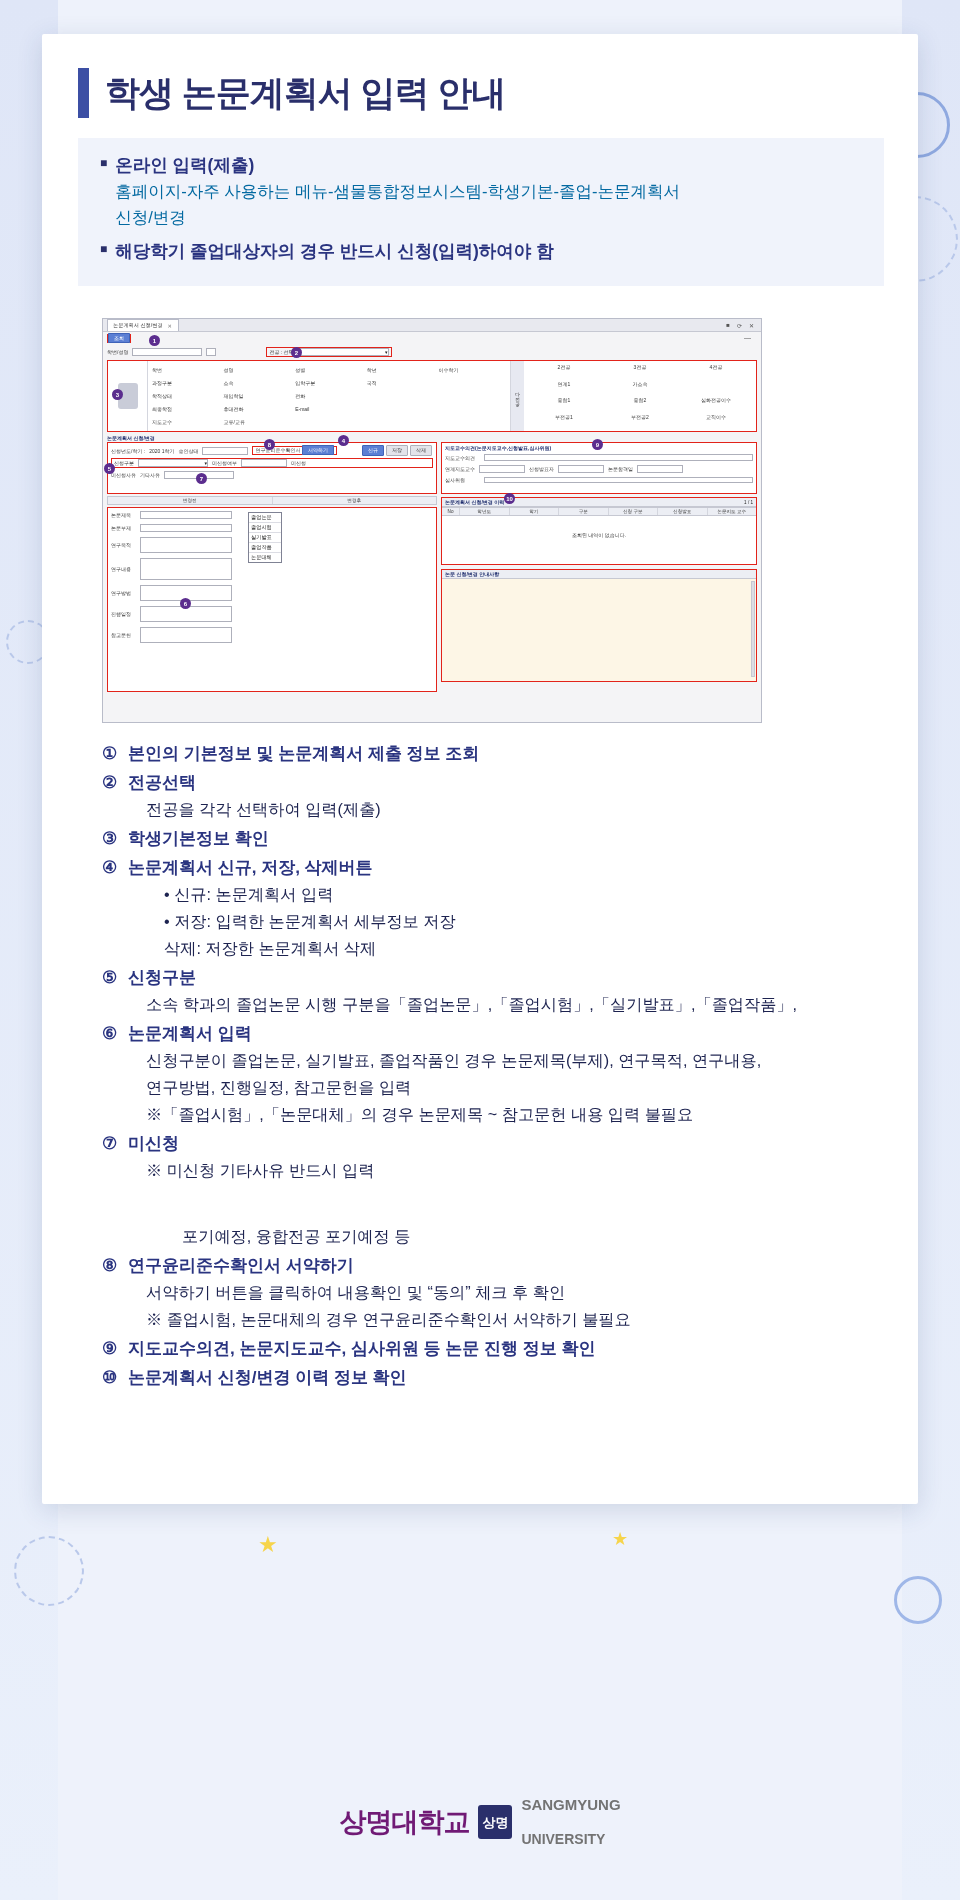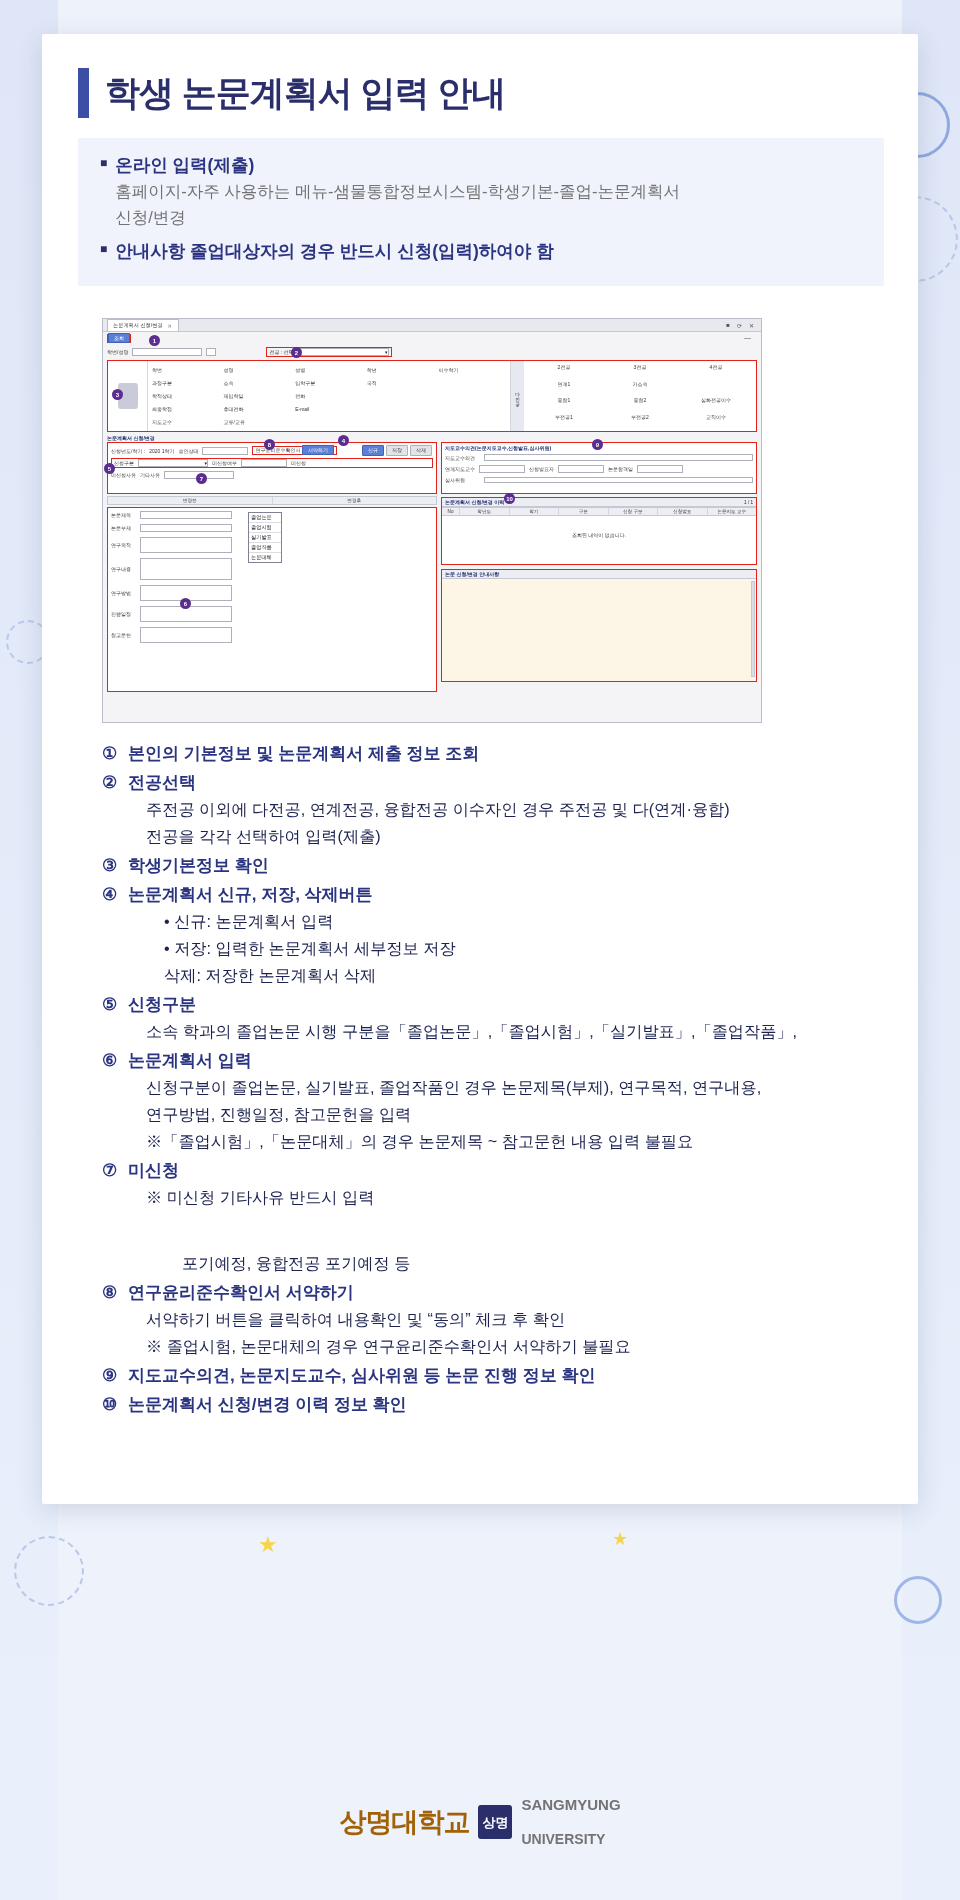--- a/index.html
+++ b/index.html
@@ -43,21 +43,21 @@
 
   
   .intro {
     position:absolute; left:36px; top:104px; width:806px;
     background:#f0f3fb; border-left:4px solid #f0f3fb;
     padding:14px 16px 16px 18px;
   }
   .intro-item { display:flex; margin-bottom:6px; }
   .intro-bullet { color:#2a2f6b; font-size:12px; line-height:22px; margin-right:8px; }
   .intro-head { font-size:17.5px; font-weight:bold; color:#2a3480; line-height:26px; }
-  .intro-sub { font-size:16.5px; color:#737373; line-height:26px; padding-left:18px; }
+  .intro-sub { font-size:16.5px; color:#0369a1; line-height:26px; padding-left:18px; }
 
   
   .shot {
     position:absolute; left:60px; top:284px; width:660px; height:405px;
     background:#f4f4f6; border:1px solid #b9bcc9;
     font-size:5.2px; color:#222; overflow:hidden;
   }
   .shot .tabbar { height:13px; background:#e8e9ef; border-bottom:1px solid #c6c8d2; display:flex; align-items:center; }
   .shot .tab {
     background:#fff; border:1px solid #b9bcc9; border-bottom:none;
@@ -94,21 +94,21 @@
   .li-head { display:flex; align-items:flex-start; }
   .num { width:26px; flex:0 0 26px; font-size:17px; color:#2a3480; font-weight:bold; line-height:27px; }
   .li-title { font-size:17px; font-weight:bold; color:#2a3480; line-height:27px; }
   .li-body { font-size:16.2px; color:#1d2350; line-height:27px; padding-left:26px; }
   .li-body.indent { padding-left:44px; }
   .li-body.indent2 { padding-left:62px; }
   .li-body.indent3 { padding-left:80px;margin-top:39px; }
 
   
   .footer { position:absolute; left:0; bottom:52px; width:100%; display:flex; justify-content:center; align-items:center; z-index:4; }
-  .logo-ko { font-size:27px; font-weight:bold; color:#a16207; letter-spacing:-1px; }
+  .logo-ko { font-size:27px; font-weight:bold; color:#701a75; letter-spacing:-1px; }
   .logo-mark {
     width:34px; height:34px; background:#2a2f6b; color:#fff; border-radius:3px;
     display:flex; align-items:center; justify-content:center; font-size:13px; font-weight:bold;
     margin:0 9px; line-height:1;
   }
   .logo-en { color:#737373; font-size:15px; font-weight:bold; line-height:17px; }
   .logo-en small { display:block; font-size:14px; font-weight:bold;margin-top:18px; }
 </style>
 </head>
 <body>
@@ -137,21 +137,21 @@
   <div class="intro">
     <div class="intro-item">
       <span class="intro-bullet">■</span>
       <div>
         <div class="intro-head">온라인 입력(제출)</div>
         <div class="intro-sub" style="padding-left:0">홈페이지-자주 사용하는 메뉴-샘물통합정보시스템-학생기본-졸업-논문계획서<br>신청/변경</div>
       </div>
     </div>
     <div class="intro-item" style="margin-top:8px;">
       <span class="intro-bullet">■</span>
-      <div class="intro-head">안내사항 졸업대상자의 경우 반드시 신청(입력)하여야 함</div>
+      <div class="intro-head">해당학기 졸업대상자의 경우 반드시 신청(입력)하여야 함</div>
     </div>
   </div>
 
   <div class="shot">
 
     <div class="tabbar">
       <div class="tab">
         <span>논문계획서 신청/변경</span>
         <span class="x">✕</span>
       </div>
@@ -379,21 +379,20 @@
           <span class="num">①</span>
           <span class="li-title">본인의 기본정보 및 논문계획서 제출 정보 조회</span>
         </div>
     </div>
 
     <div class="li">
       <div class="li-head">
           <span class="num">②</span>
           <span class="li-title">전공선택</span>
         </div>
-      <div class="li-body indent">주전공 이외에 다전공, 연계전공, 융합전공 이수자인 경우 주전공 및 다(연계·융합)</div>
       <div class="li-body indent">전공을 각각 선택하여 입력(제출)</div>
     </div>
 
     <div class="li">
       <div class="li-head">
           <span class="num">③</span>
           <span class="li-title">학생기본정보 확인</span>
         </div>
     </div>
 

